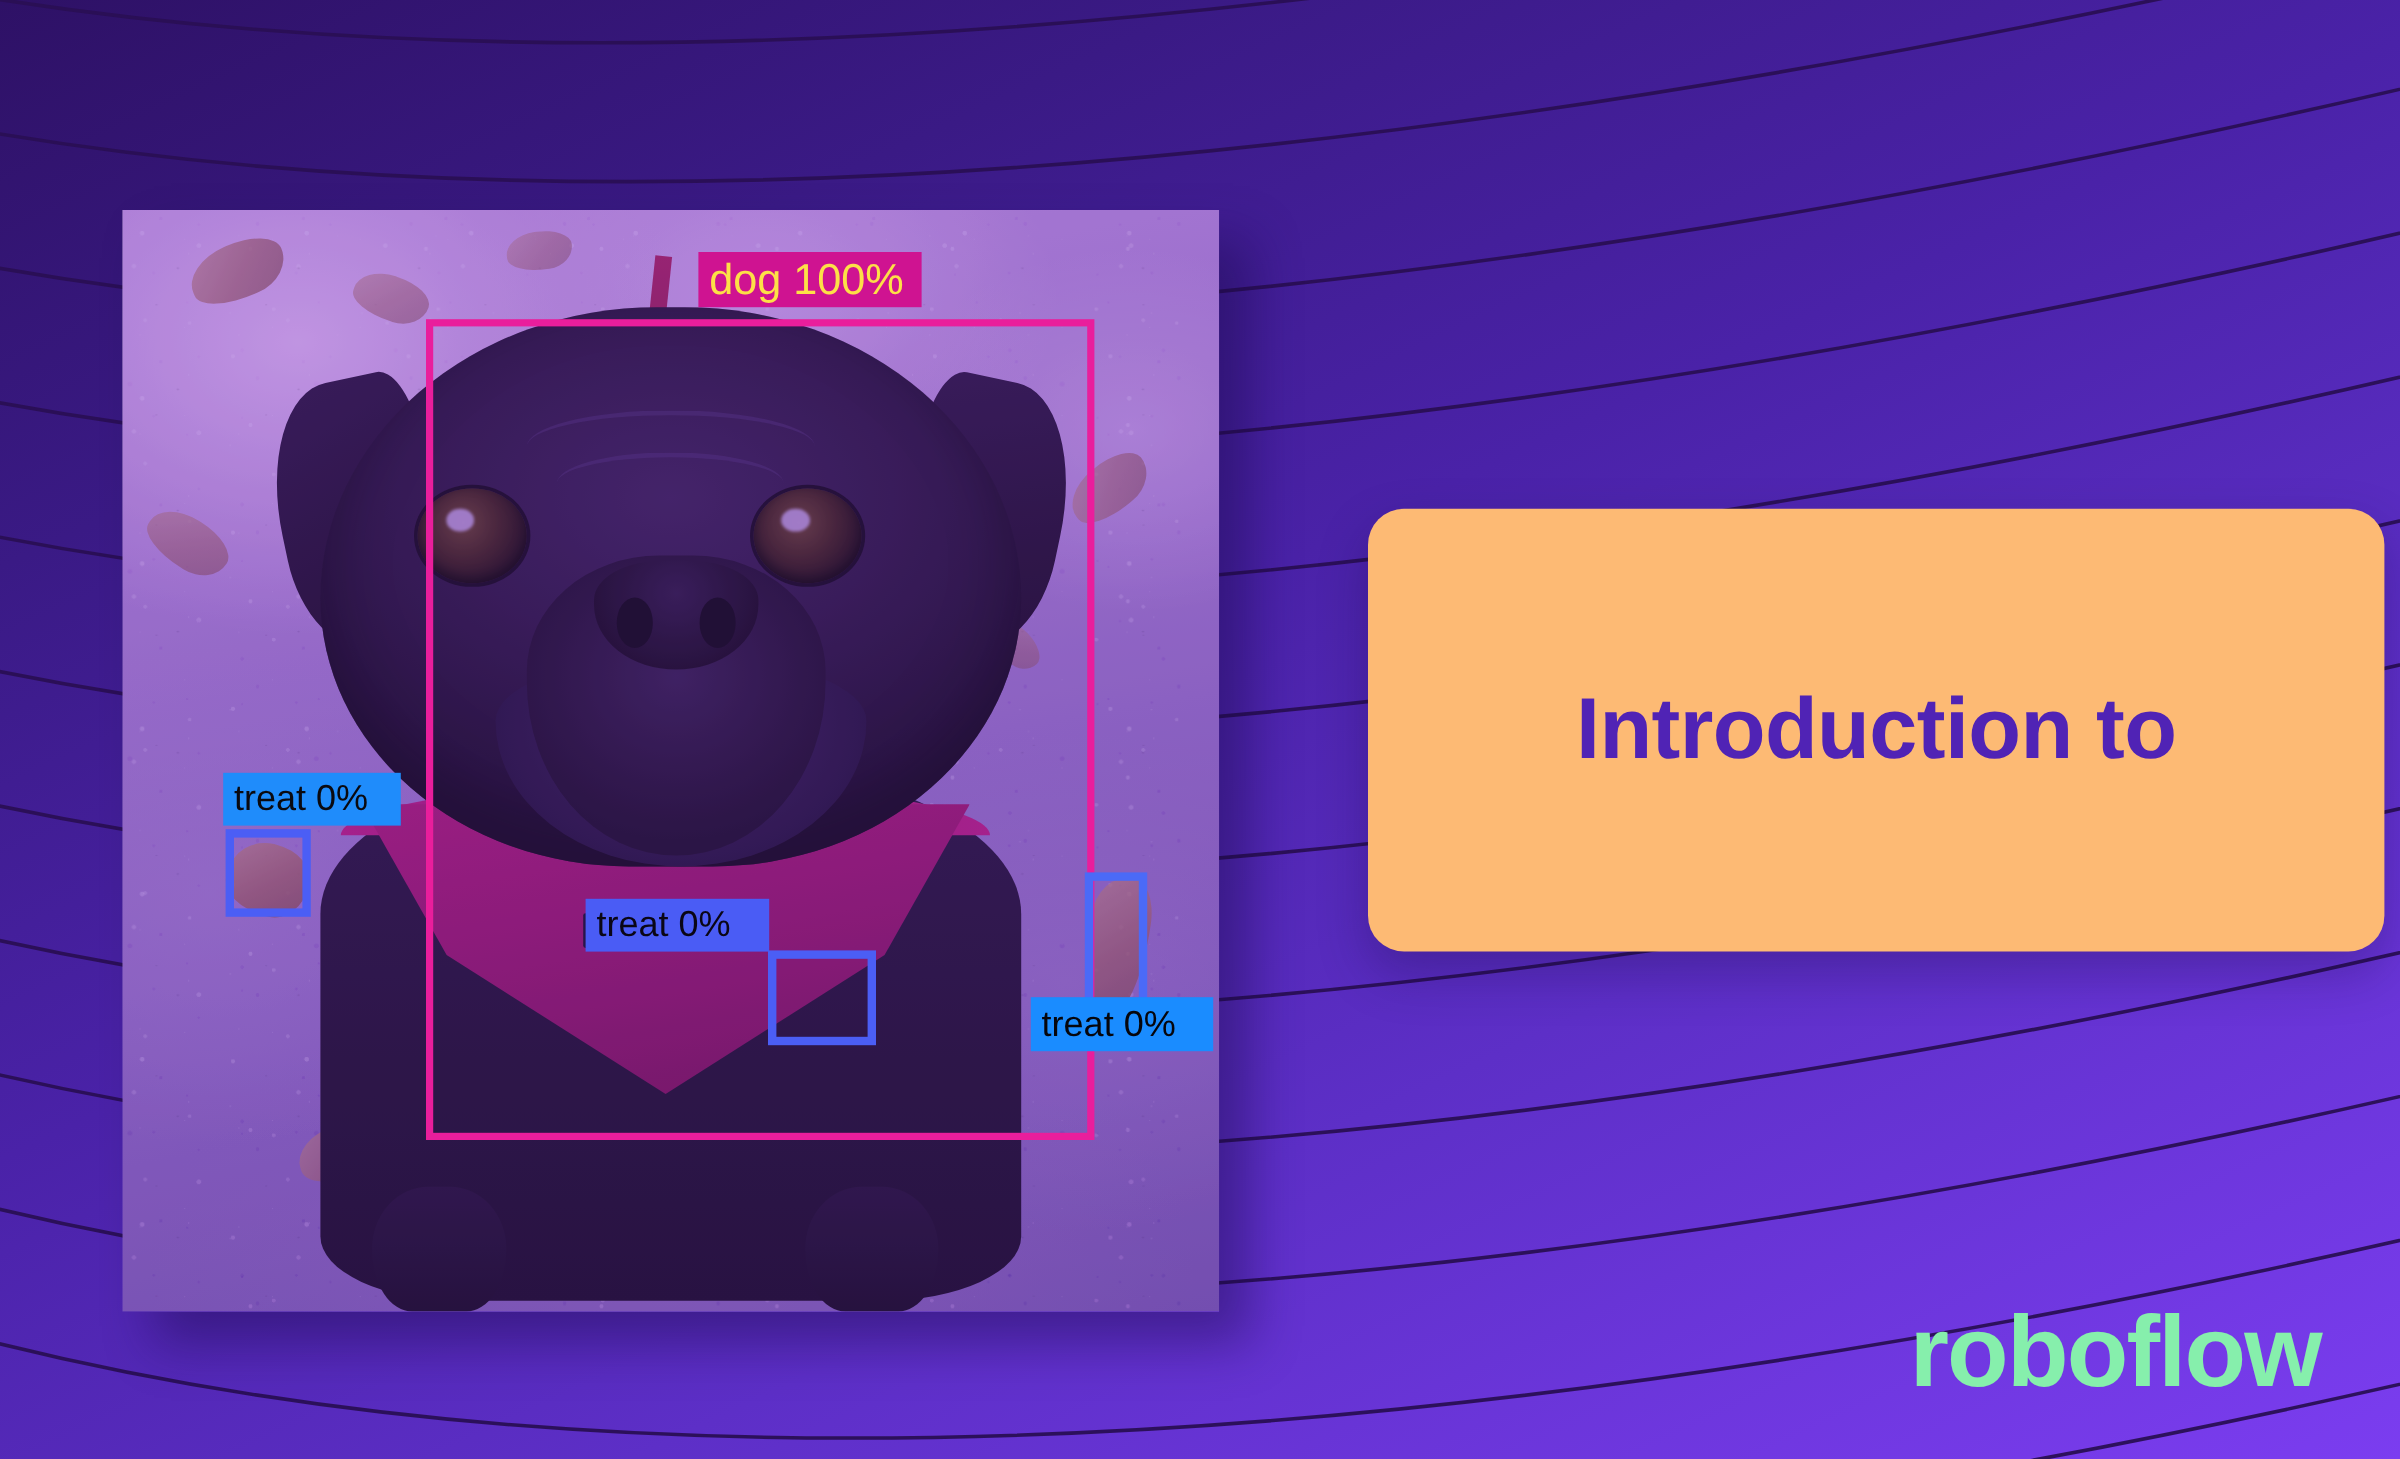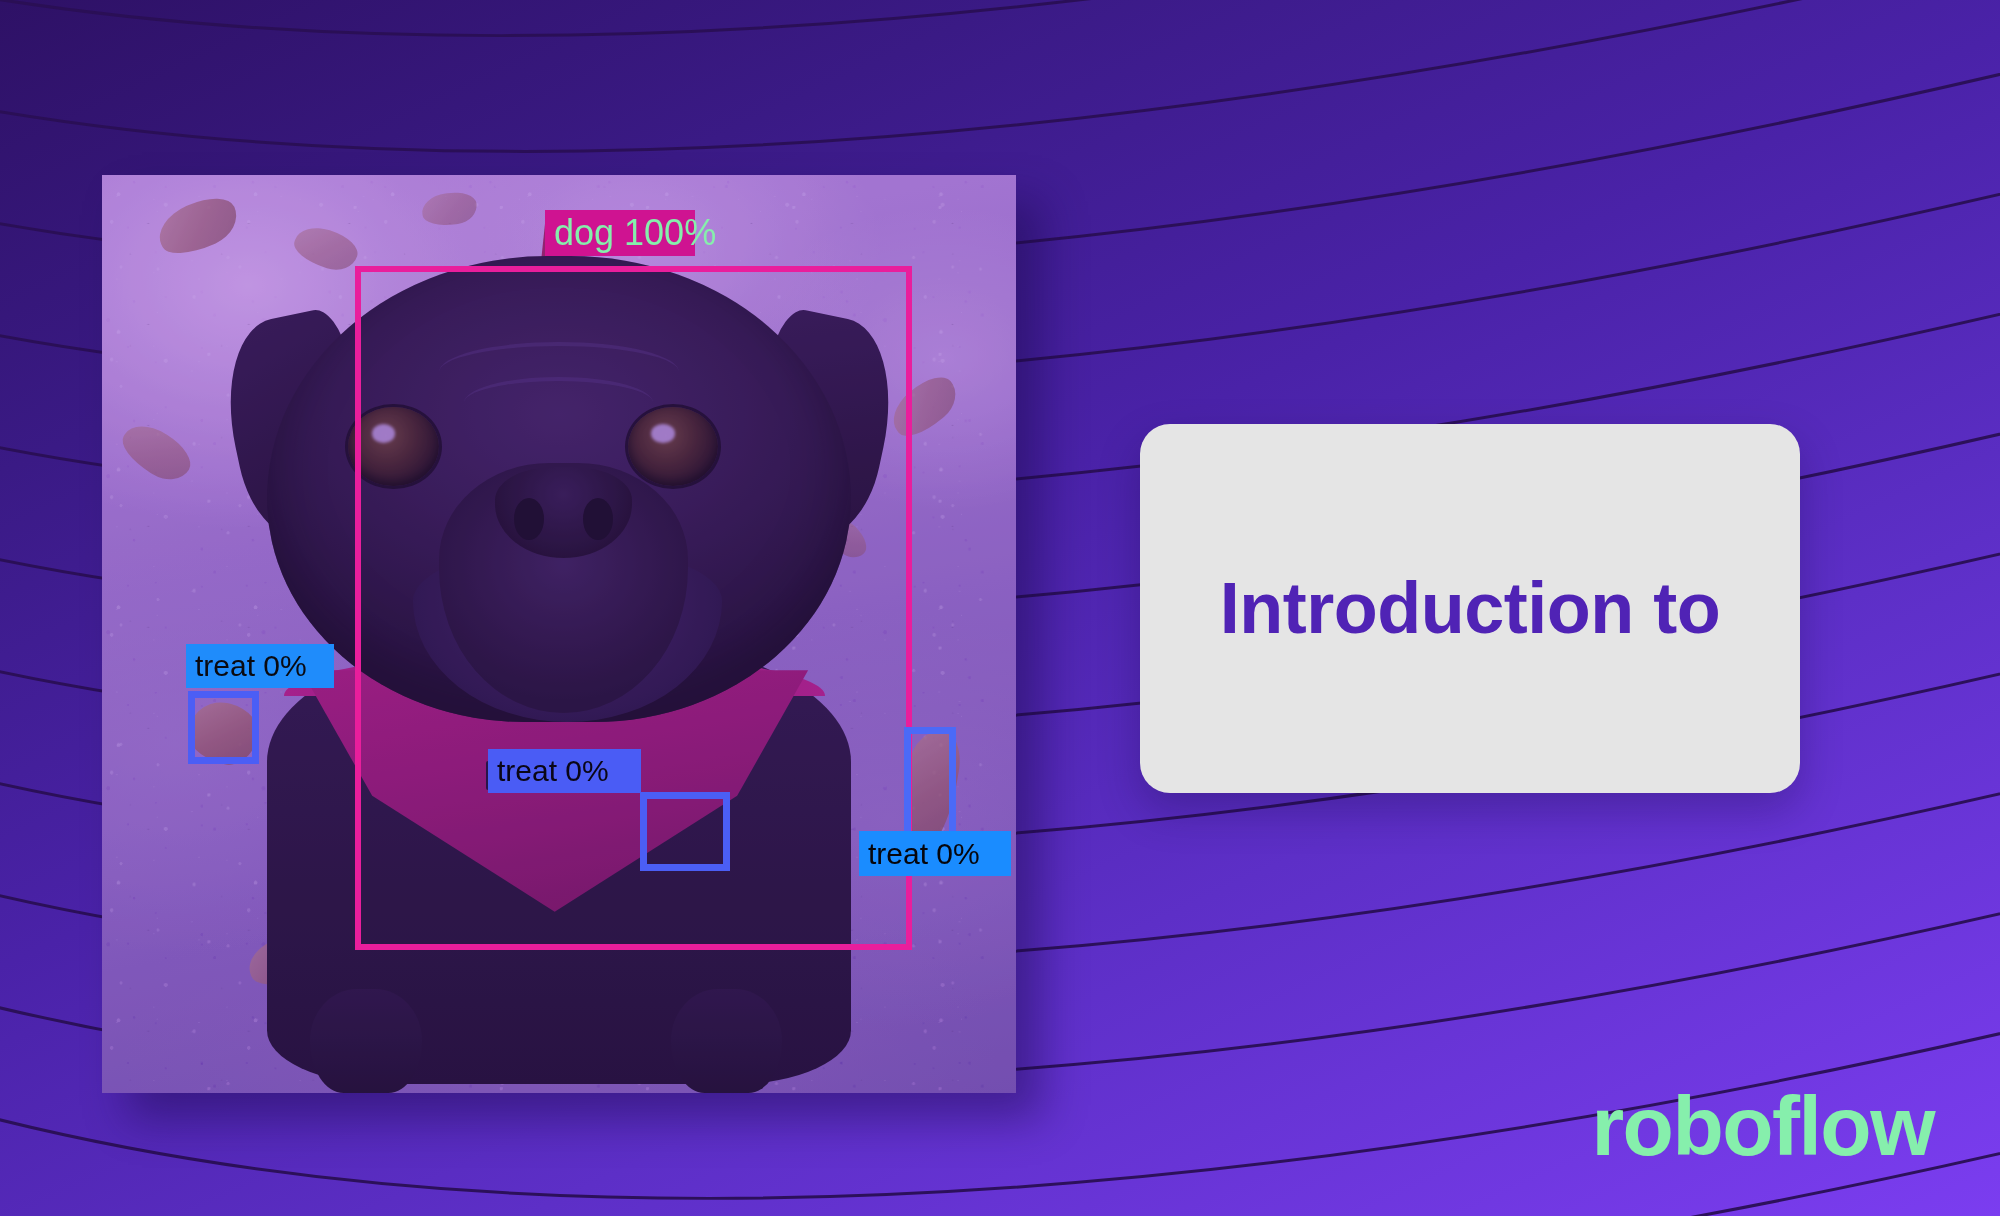--- a/index.html
+++ b/index.html
@@ -147,22 +147,22 @@
   .det-label{
     position:absolute; white-space:nowrap;
     font-family:"Liberation Sans", sans-serif;
     line-height:1;
     display:flex; align-items:center;
   }
 
   
   #title-card{
     position:absolute; left:1140px; top:424px;
-    width:660px; height:369px;
-    background:#e5e5e5; border-radius:30px;
+    width:847px; height:369px;
+    background:#fdba74; border-radius:30px;
     display:flex; align-items:center; justify-content:center;
     box-shadow:0 18px 42px rgba(22,6,64,.28);
   }
   #title-text{
     color:#5023b5;
     font-size:72px; font-weight:700; line-height:1.18;
     text-align:center; letter-spacing:-.5px;
     padding:0 36px;
   }
   
@@ -244,21 +244,21 @@
       <div class="wrinkle" style="left:36%;top:13%;width:28%;height:7%;"></div>
       <div class="wrinkle" style="left:39%;top:17%;width:22%;height:6%;"></div>
     </div>
 
     <div class="tint"></div>
     <div class="tint2"></div>
   </div>
 
   <div id="detections-layer" style="position:absolute;inset:0;">
       <div class="det-box" style="left: 253px; top: 91px; width: 557px; height: 684px; border: 6px solid rgb(233, 30, 156);"></div>
-      <div class="det-label" style="left: 443px; top: 35px; width: 150px; height: 46px; background: rgb(207, 19, 145); color: #86efac; font-size: 36px; padding-left: 9px;">dog 100%</div>
+      <div class="det-label" style="left: 480px; top: 35px; width: 186px; height: 46px; background: rgb(207, 19, 145); color: #fde047; font-size: 36px; padding-left: 9px;">dog 100%</div>
       <div class="det-box" style="left: 86px; top: 516px; width: 71px; height: 73px; border: 7px solid rgb(75, 94, 245);"></div>
       <div class="det-label" style="left: 84px; top: 469px; width: 148px; height: 44px; background: rgb(31, 140, 251); color: rgb(10, 10, 16); font-size: 30px; padding-left: 9px;">treat 0%</div>
       <div class="det-box" style="left: 538px; top: 617px; width: 90px; height: 79px; border: 7px solid rgb(75, 94, 245);"></div>
       <div class="det-label" style="left: 386px; top: 574px; width: 153px; height: 44px; background: rgb(74, 92, 245); color: rgb(10, 6, 22); font-size: 30px; padding-left: 9px;">treat 0%</div>
       <div class="det-box" style="left: 802px; top: 552px; width: 52px; height: 128px; border: 7px solid rgb(75, 106, 247);"></div>
       <div class="det-label" style="left: 757px; top: 656px; width: 152px; height: 45px; background: rgb(26, 140, 255); color: rgb(6, 6, 12); font-size: 30px; padding-left: 9px;">treat 0%</div>
     </div>
 </div>
 
 <div id="title-card">

